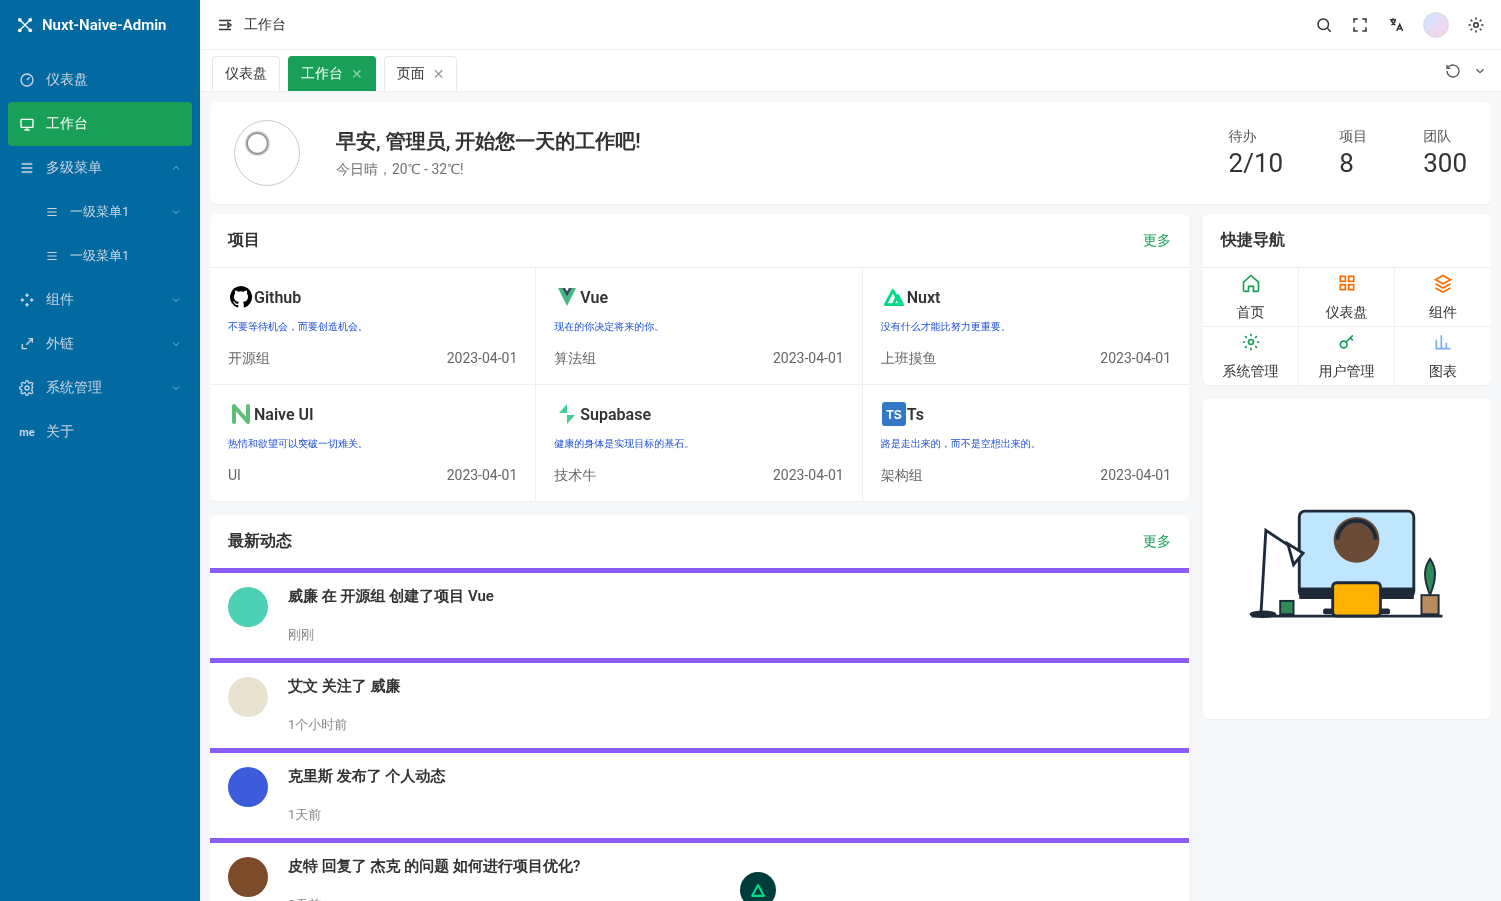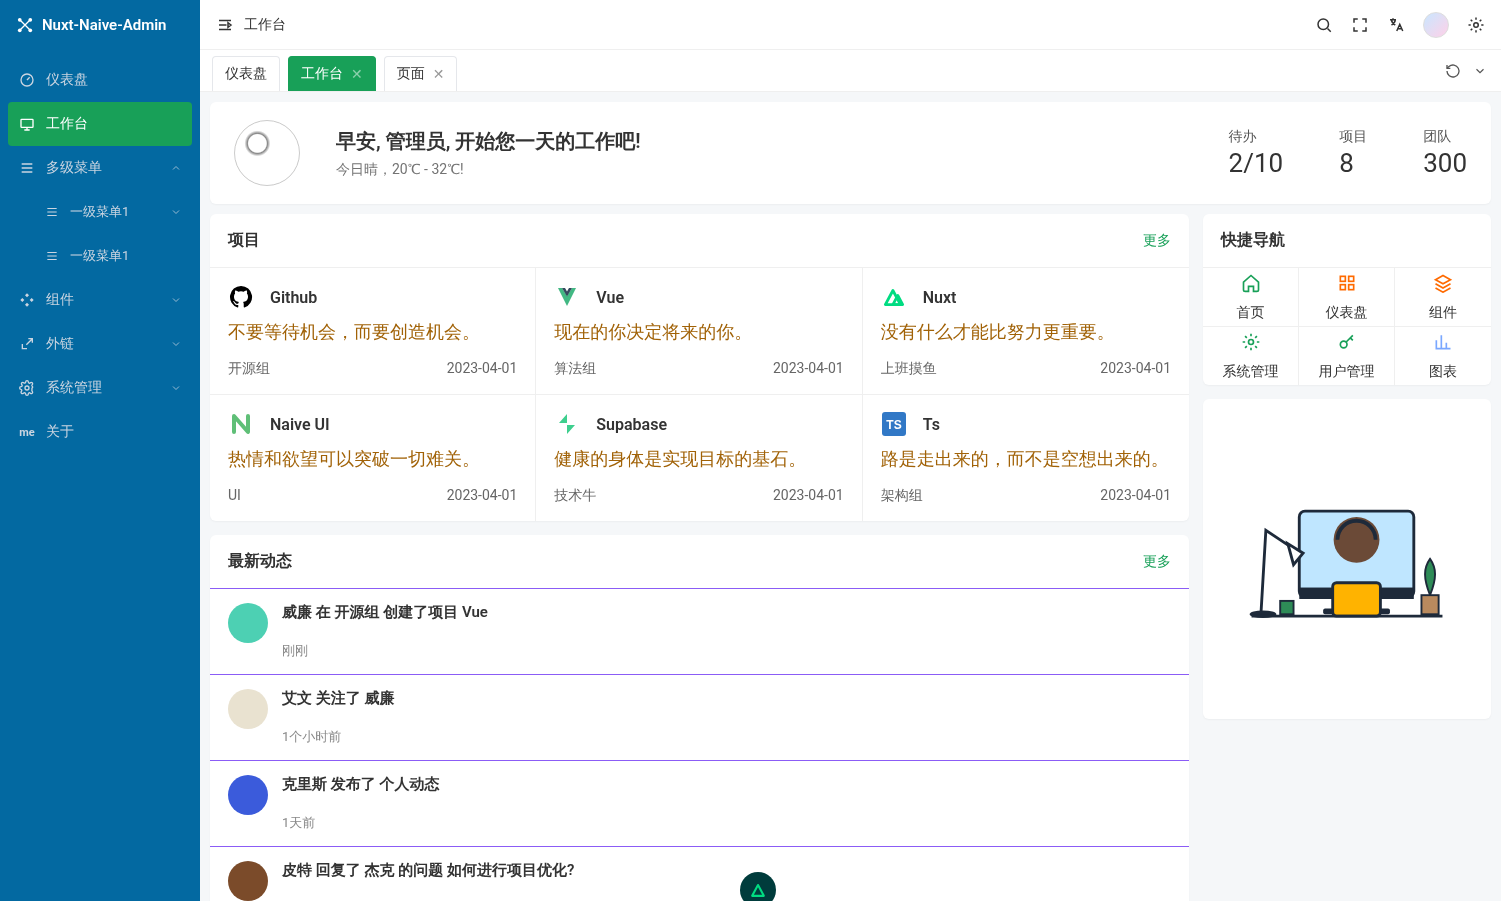--- a/index.html
+++ b/index.html
@@ -107,38 +107,38 @@
 
 
 .projects-grid { display: grid; grid-template-columns: repeat(3, 1fr); }
 .project-cell {
   border-top: 1px solid #efefef;
   border-right: 1px solid #efefef;
   padding: 16px 18px;
   display: flex; flex-direction: column; gap: 10px;
 }
 .project-cell:nth-child(3n) { border-right: none; }
-.project-head { display: flex; align-items: center; gap: 16px; font-weight: 600; font-size: 16px; }
+.project-head { display: flex; align-items: center; gap: 0; font-weight: 600; font-size: 16px; }
 .project-head .picon { width: 26px; height: 26px; display:flex; align-items:center; justify-content:center; }
-.project-desc { color: #a16207; font-size: 18px; }
+.project-desc { color: #1d4ed8; font-size: 10px; }
 .project-foot { display: flex; justify-content: space-between; color: #666; font-size: 14px; margin-top: 6px; }
 
 
 .quicknav-grid { display: grid; grid-template-columns: repeat(3, 1fr); grid-template-rows: repeat(2, 1fr); }
 .quicknav-cell {
   border-top: 1px solid #efefef; border-right: 1px solid #efefef;
   padding: 4px 0; text-align: center; cursor:pointer;
 }
 .quicknav-cell:nth-child(3n) { border-right: none; }
 .quicknav-cell .qicon { height: 22px; display:flex; align-items:center; justify-content:center; margin-bottom: 10px; }
 .quicknav-cell .qlabel { font-size: 14px; color:#333; }
 
 
 .activity-list { }
-.activity-item { display: flex; gap: 14px; padding: 14px 18px; border-top: 1px solid #8b5cf6; }
+.activity-item { display: flex; gap: 20px; padding: 14px 18px; border-top: 5px solid #8b5cf6; }
 .activity-avatar { width: 40px; height: 40px; border-radius: 50%; flex-shrink:0; }
 .activity-content .title { font-weight: 600; font-size: 15px; }
 .activity-content .time { color: #888; font-size: 13px; margin-top: 20px; }
 
 
 .illus { padding: 22px; display:flex; align-items:center; justify-content:center; min-height: 320px; }
 .illus svg { width: 210px; height: auto; }
 
 
 .fab {

